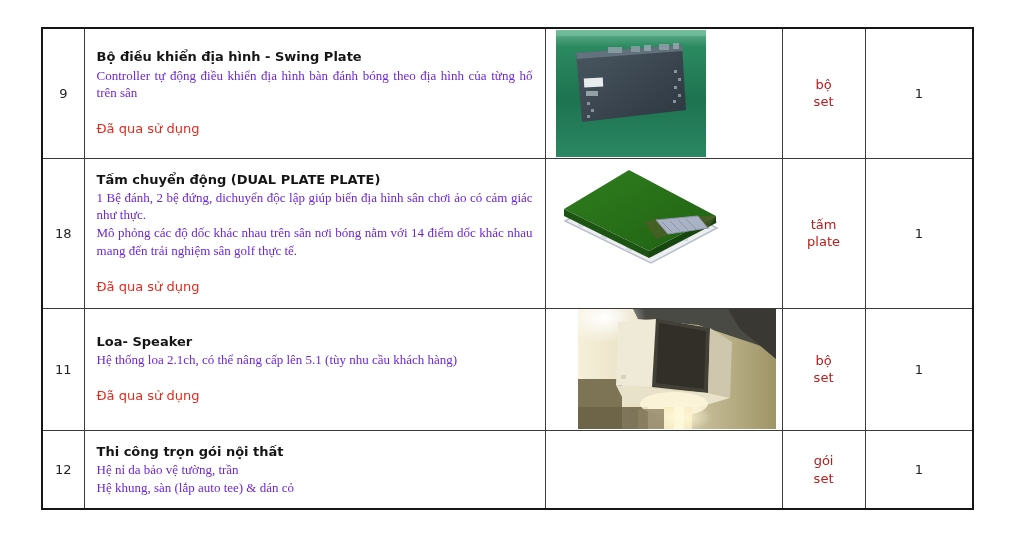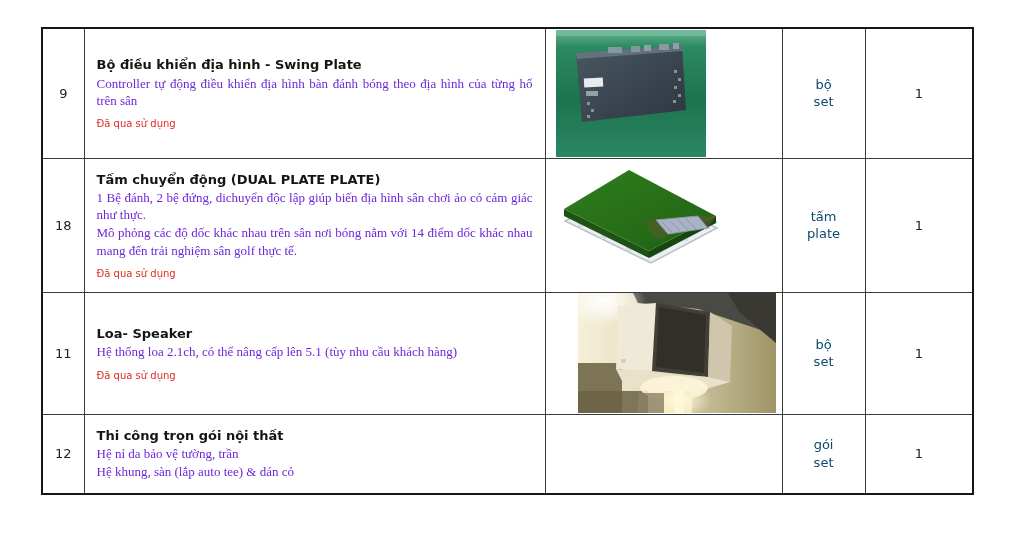--- a/index.html
+++ b/index.html
@@ -6,24 +6,24 @@
   body{width:1024px;height:547px;font-family:"DejaVu Sans","Liberation Sans",sans-serif;color:#1c1c1c;}
   .sheet{position:relative;width:1024px;height:547px;background:#ffffff;overflow:hidden;}
   table.quote{position:absolute;left:41px;top:27px;border-collapse:collapse;table-layout:fixed;
     border:2.6px solid var(--outer-border,#161616);background:#fff;}
   table.quote td{border:1.4px solid var(--grid-line,#3a3a3a);padding:12px;vertical-align:middle;overflow:hidden;}
   .num{text-align:center;font-size:13px;color:#222;}
   .desc{padding:3px 8px 3px 9px;}
   .title{font-weight:700;font-size:13px;line-height:1.32;color:#151515;}
   .para{font-size:13px;line-height:1.33;margin:1px 0 0 0;color:#6d28d9;font-family:Liberation Serif, serif;}
   .just{text-align:justify;}
-  .note{font-size:10px;line-height:1.3;margin-top:8px;color:var(--note-red,#e02b20);}
+  .note{font-size:13px;line-height:1.3;margin-top:20px;color:var(--note-red,#e02b20);}
   .imgcell{position:relative;}
   .imgcell svg{position:absolute;display:block;}
-  .unit{text-align:center;font-size:13px;line-height:1.35;color:#0c4a6e;}
+  .unit{text-align:center;font-size:13px;line-height:1.35;color:#b91c1c;}
   .qty{text-align:center;font-size:13px;color:#222;}
 </style>
 </head>
 <body>
 
 <div class="sheet">
   <table class="quote">
     <colgroup>
       <col style="width:37px">
         <col style="width:461px">

